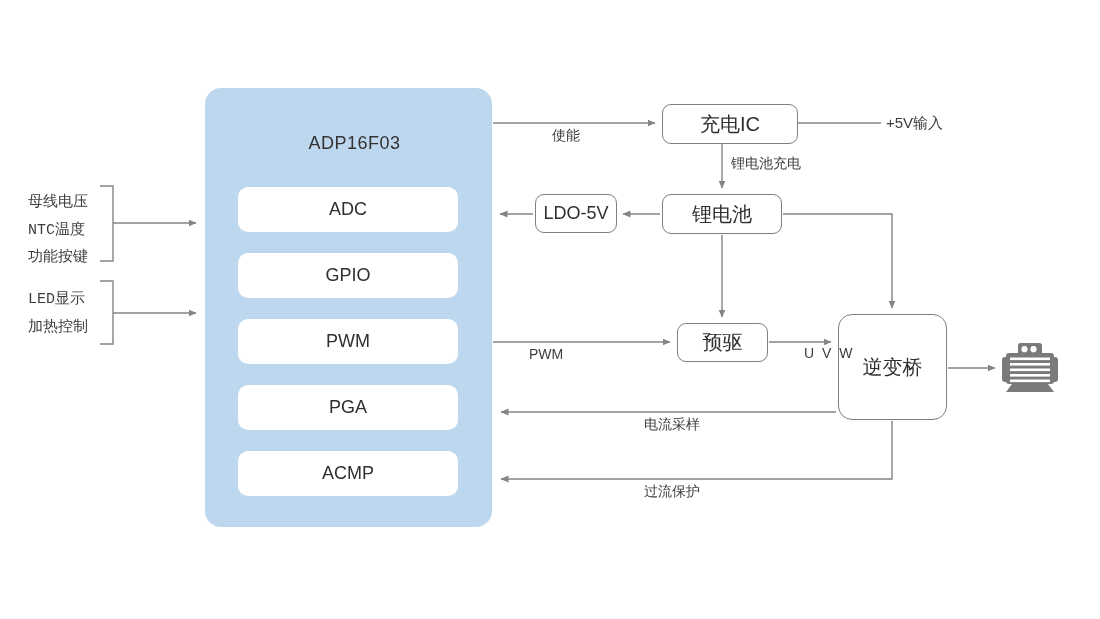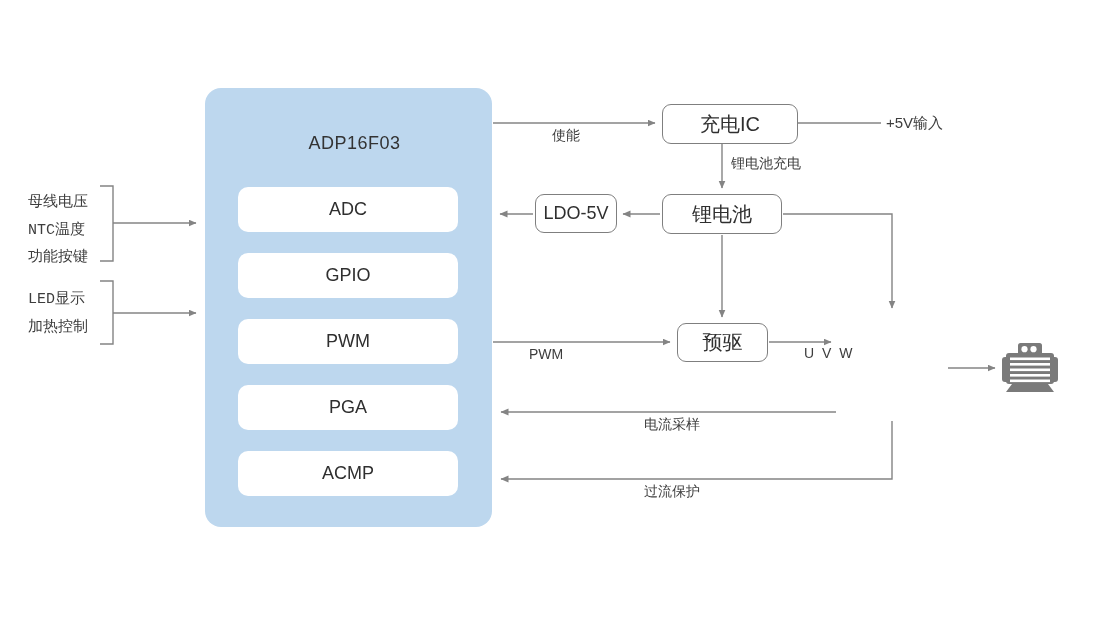--- a/index.html
+++ b/index.html
@@ -94,20 +94,21 @@
     <div class="module" style="top:165px">GPIO</div>
     <div class="module" style="top:231px">PWM</div>
     <div class="module" style="top:297px">PGA</div>
     <div class="module" style="top:363px">ACMP</div>
   </div>
 
   <div class="box charger">充电IC</div>
   <div class="box ldo">LDO-5V</div>
   <div class="box predriver">预驱</div>
   <div class="box battery">锂电池</div>
+  <div class="box inverter">逆变桥</div>
 
   <div class="lbl enable">使能</div>
   <div class="lbl v5">+5V输入</div>
   <div class="lbl charge">锂电池充电</div>
   <div class="lbl pwm">PWM</div>
   <div class="lbl uvw">U V W</div>
   <div class="lbl cur">电流采样</div>
   <div class="lbl ocp">过流保护</div>
 
   <div class="ingroup g1">

